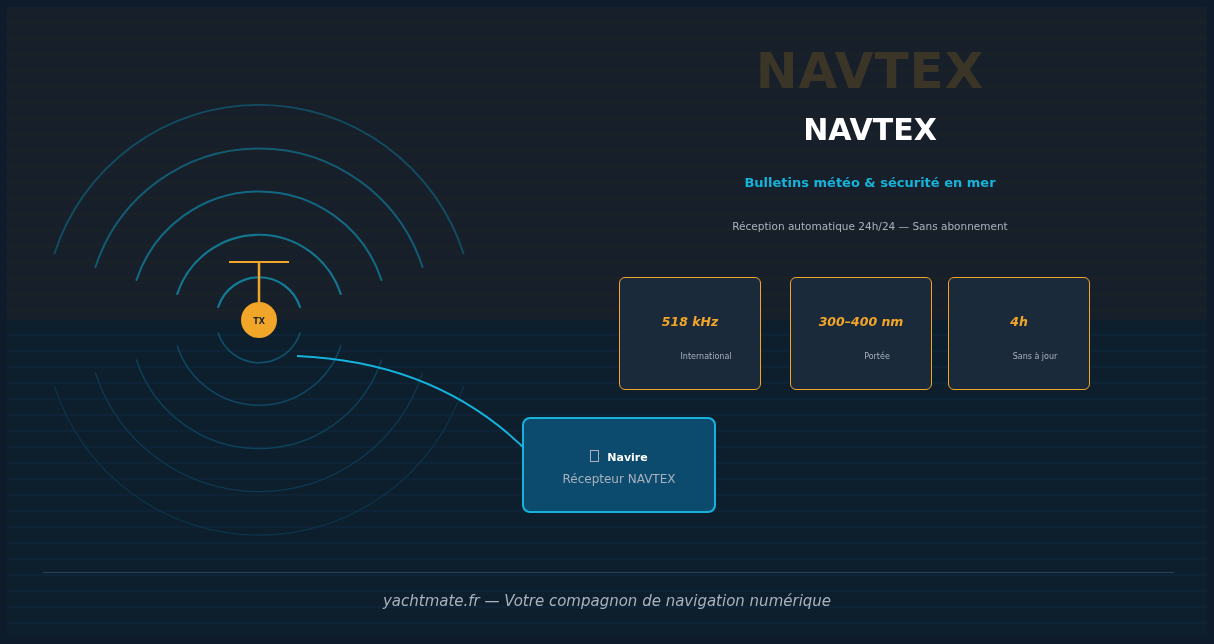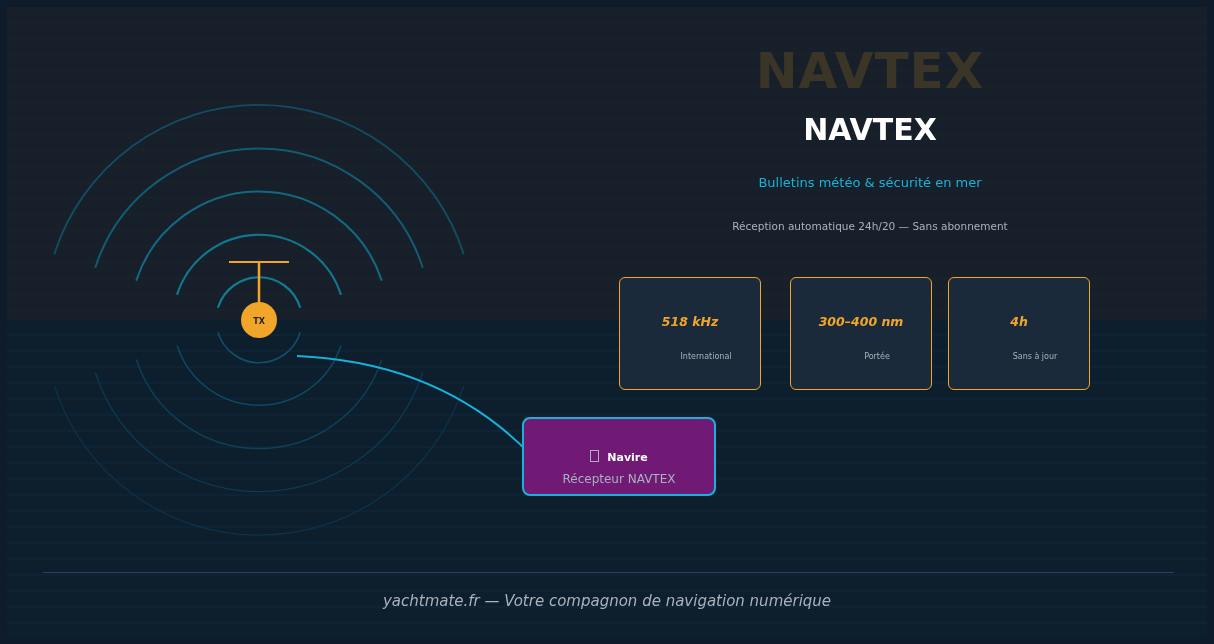--- a/index.html
+++ b/index.html
@@ -5,26 +5,26 @@
   html, body { margin:0; padding:0; }
   body { width:1214px; height:644px; background:#0d1b2b; overflow:hidden; position:relative; font-family:"DejaVu Sans", sans-serif; }
   .frame { position:absolute; left:7px; top:7px; width:1200px; height:630px; overflow:hidden; }
   .sky { position:absolute; left:0; top:0; width:1200px; height:313px;
     background: repeating-linear-gradient(to bottom, #171f2a 0px, #171f2a 14px, #1b2226 14px, #1b2226 16px); }
   .sea { position:absolute; left:0; top:313px; width:1200px; height:317px;
     background: repeating-linear-gradient(to bottom, #0d1e2d 0px, #0d1e2d 14px, #0e2436 14px, #0e2436 16px); }
   svg.scene { position:absolute; left:0; top:0; }
   .ghost-title { position:absolute; left:640px; width:460px; top:42px; text-align:center; font-weight:bold; font-size:50px; color:#3a3526; letter-spacing:1px; }
   .main-title { position:absolute; left:640px; width:460px; top:112px; text-align:center; font-weight:bold; font-size:30px; color:#ffffff; }
-  .subtitle { position:absolute; left:640px; width:460px; top:175px; text-align:center; font-weight:normal; font-size:13px; color:#15b3dc; }
+  .subtitle { position:absolute; left:640px; width:460px; top:175px; text-align:center; font-weight:bold; font-size:13px; color:#15b3dc; }
   .tagline { position:absolute; left:640px; width:460px; top:220px; text-align:center; font-size:10.5px; color:#a8b2bd; }
   .card { position:absolute; top:277px; width:142px; height:113px; box-sizing:border-box; border:1.5px solid #f2a629; border-radius:6px; background:#1b2a3b; text-align:center; }
   .card .val { position:absolute; left:0; right:0; top:36px; font-weight:bold; font-size:12.5px; color:#f2a629;font-style:italic; }
   .card .lbl { position:absolute; left:0; right:0; top:74px; font-size:8px; color:#a8b2bd;margin-left:32px; }
-  .ship { position:absolute; left:522px; top:417px; width:194px; height:79px; box-sizing:border-box; border:2px solid #15b3dc; border-radius:8px; background:#701a75; text-align:center; }
+  .ship { position:absolute; left:522px; top:417px; width:194px; height:96px; box-sizing:border-box; border:2px solid #15b3dc; border-radius:8px; background:#0c4a6e; text-align:center; }
   .ship .name { position:absolute; left:0; right:0; top:31px; font-weight:bold; font-size:11px; color:#ffffff; }
   .ship .name .ic { display:inline-block; width:7px; height:10px; border:1px solid #a8b2bd; vertical-align:-1px; margin-right:8px; }
   .ship .sub { position:absolute; left:0; right:0; top:53px; font-size:12px; color:#a8b2bd; }
   .footer-line { position:absolute; left:43px; top:572px; width:1131px; height:1px; background:#2a4159; }
   .footer { position:absolute; left:0; width:1214px; top:592px; text-align:center; font-style:italic; font-size:15px; color:#a8b2bd; }
 </style>
 </head>
 <body>
 
 <div class="frame">
@@ -63,21 +63,21 @@
     <circle cx="259" cy="320" r="18" fill="#f2a629"></circle>
     <text x="259" y="323.5" text-anchor="middle" font-family="DejaVu Sans, sans-serif" font-size="8" font-weight="bold" fill="#1b2230">TX</text>
   </g>
 
   <path d="M 297 356 Q 440 362 530 454" fill="none" stroke="#15b3dc" stroke-width="2" marker-end="url(#arr)"></path>
 </svg>
 
 <div class="ghost-title">NAVTEX</div>
 <div class="main-title">NAVTEX</div>
 <div class="subtitle">Bulletins météo &amp; sécurité en mer</div>
-<div class="tagline">Réception automatique 24h/20 — Sans abonnement</div>
+<div class="tagline">Réception automatique 24h/24 — Sans abonnement</div>
 
 <div class="card" style="left:619px;">
   <div class="val">518 kHz</div>
   <div class="lbl">International</div>
 </div>
 <div class="card" style="left:790px;">
   <div class="val">300–400 nm</div>
   <div class="lbl">Portée</div>
 </div>
 <div class="card" style="left:948px;">

